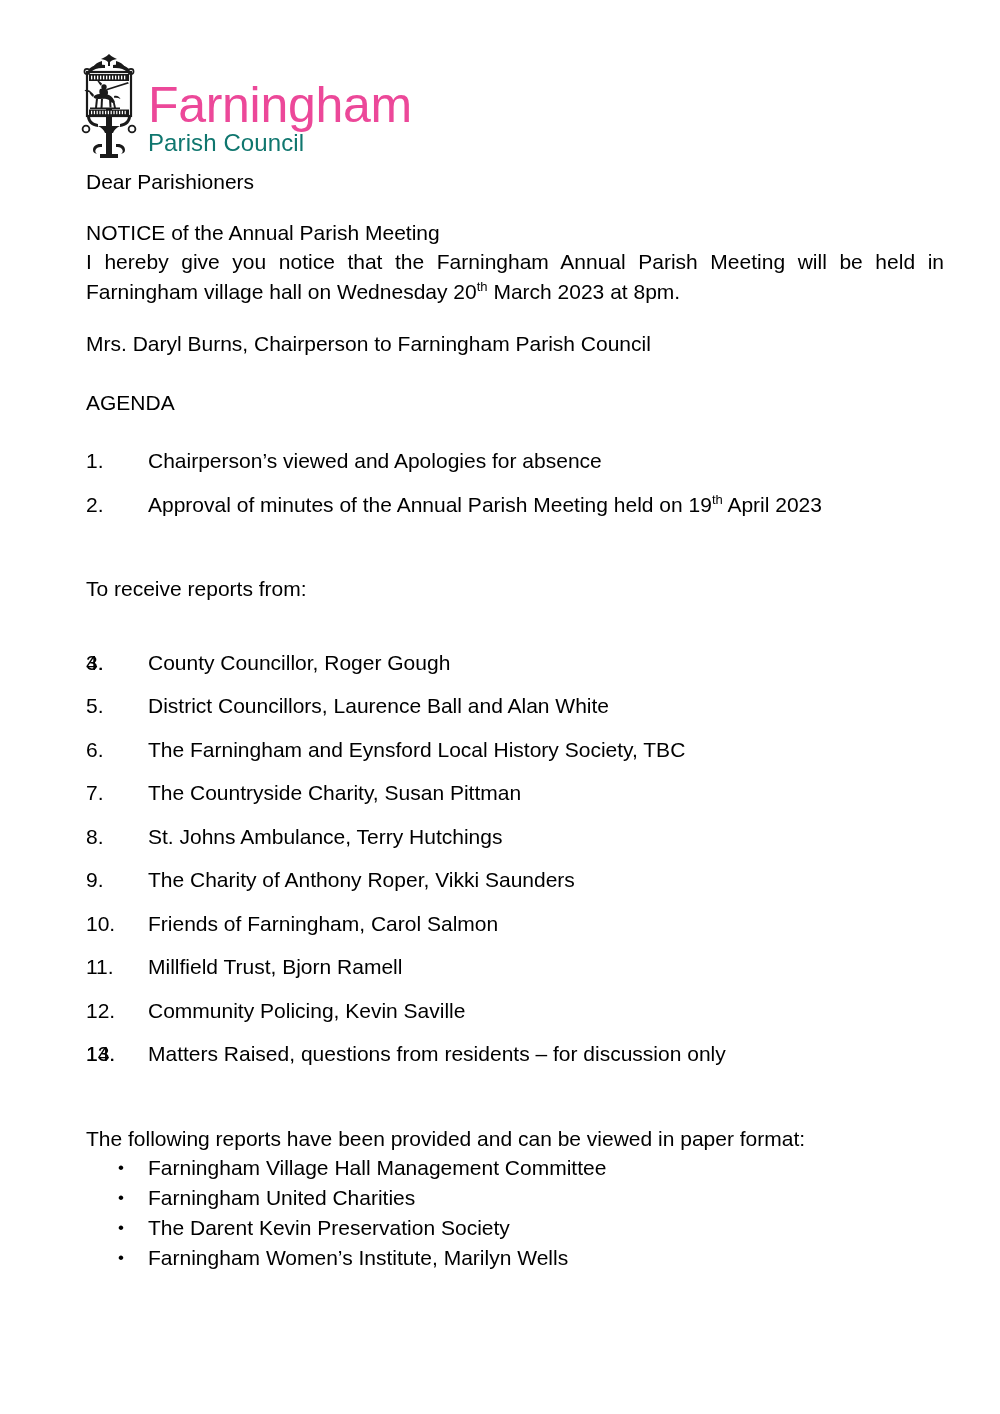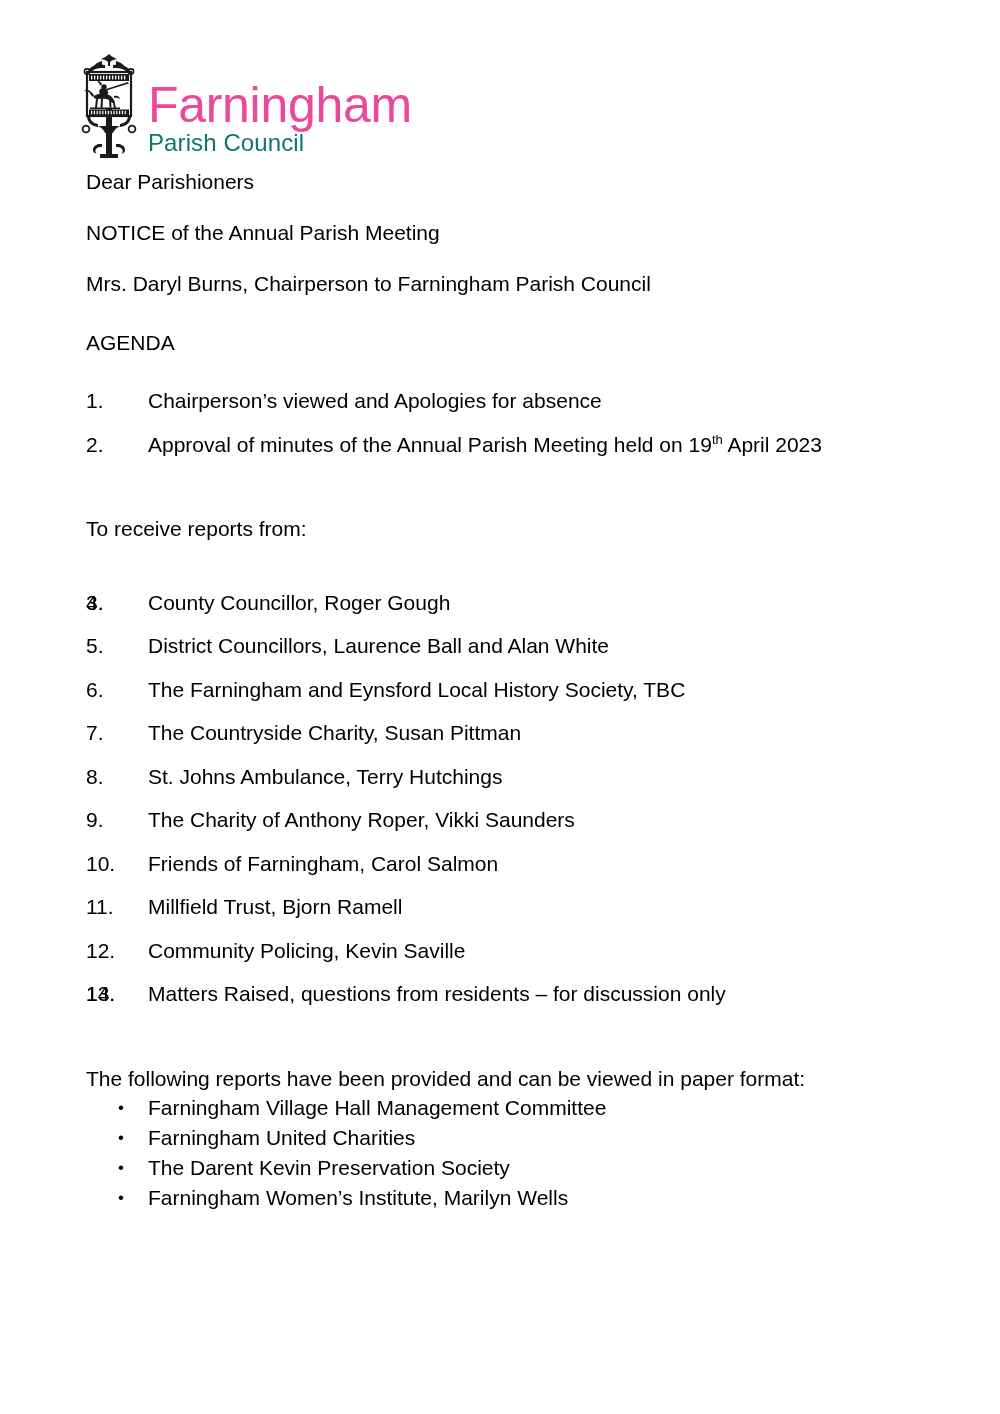--- a/index.html
+++ b/index.html
@@ -226,20 +226,21 @@
   </div>
 
   <div class="body-area">
 
     <p class="para">Dear Parishioners</p>
 
     <div class="spacer-sm"></div>
 
     <p class="para bold">NOTICE of the Annual Parish Meeting</p>
 
+    <p class="para tight justified"><span>I hereby give you notice that the Farningham </span><span class="bold">Annual Parish Meeting</span><span> will be held in Farningham village hall on </span><span class="bold"><span>Wednesday 20</span><sup>th</sup><span> March 2023 at 8pm</span></span><span>.</span></p>
 
     <div class="spacer-sm"></div>
 
     <p class="para">Mrs. Daryl Burns, Chairperson to Farningham Parish Council</p>
 
     <div class="spacer-md"></div>
 
     <p class="para bold centered">AGENDA</p>
 
     <div class="spacer-md"></div>

